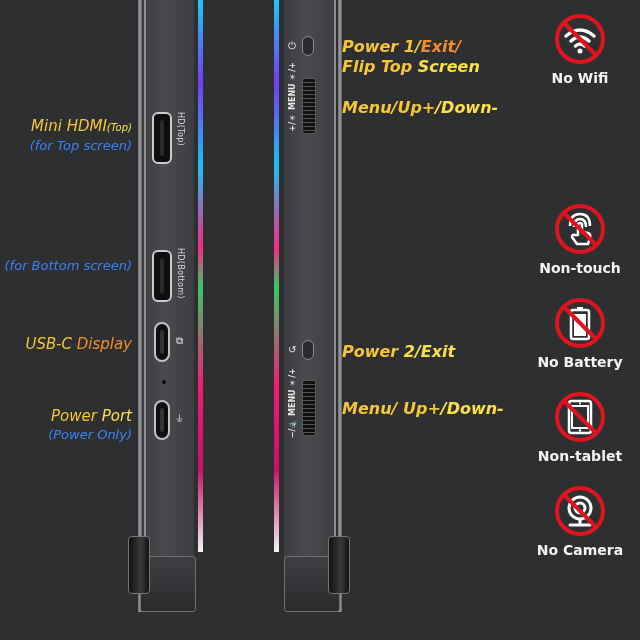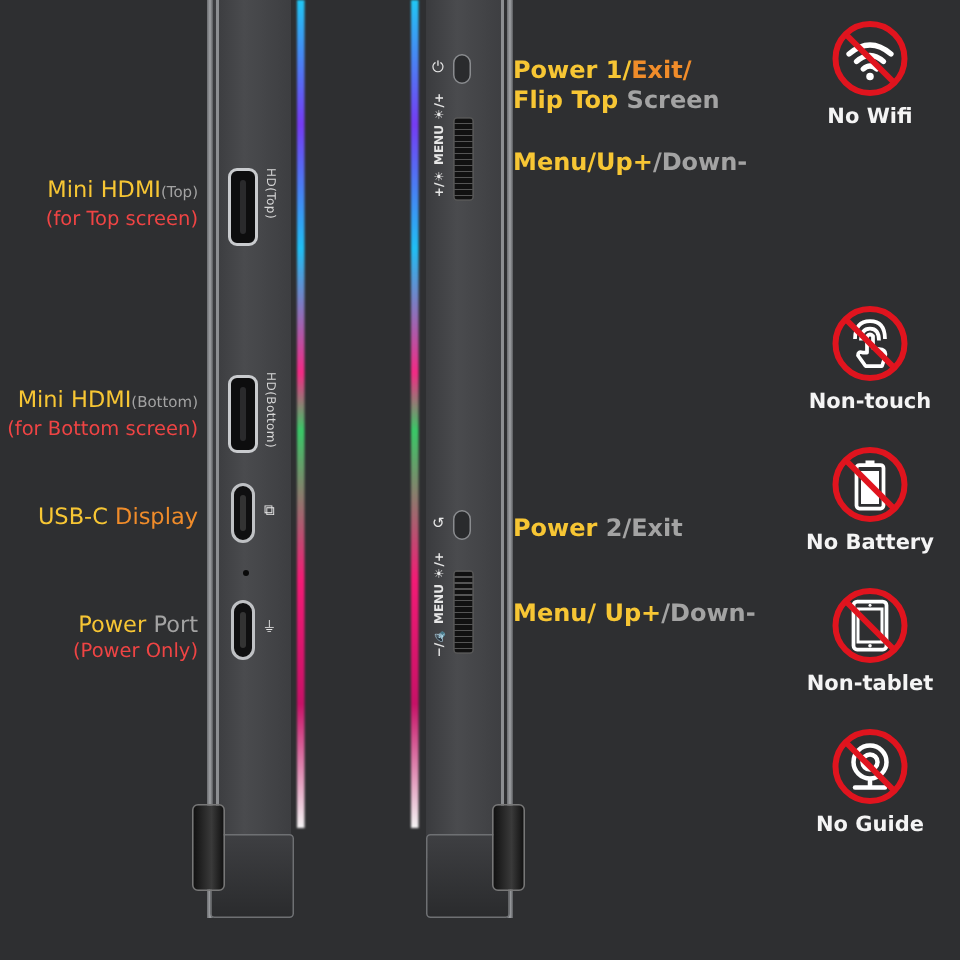--- a/index.html
+++ b/index.html
@@ -34,27 +34,27 @@
   .port-label { position: absolute; color: #d8d8d8; font-size: 8px; writing-mode: vertical-rl; white-space: nowrap; letter-spacing: 0.3px; }
   .port-glyph { position: absolute; color: #e6e6e6; font-size: 10px; line-height: 1; }
 
   
   .btn-round { position: absolute; width: 12px; height: 20px; border: 1.5px solid #8a8c8f; border-radius: 6px; background: #2a2b2d; }
   .rocker { position: absolute; width: 14px; height: 56px; border-radius: 3px; background: repeating-linear-gradient(180deg,#111 0 3px,#555 3px 4px); border: 1px solid #555; }
   .rocker-label { position: absolute; color: #e6e6e6; font-size: 8px; font-weight: bold; writing-mode: vertical-rl; transform: rotate(180deg); white-space: nowrap; }
   .btn-glyph { position: absolute; color: #e6e6e6; font-size: 10px; }
 
   
-  .callout { position: absolute; font-size: 15px; line-height: 19px; white-space: nowrap; }
+  .callout { position: absolute; font-size: 15px; line-height: 19px; white-space: nowrap; font-style: italic; }
   .callout.right-align { text-align: right; }
   .c-y { color: #f7c634; }
   .c-o { color: #f08c2a; }
-  .c-r { color: #a3a3a3; }
+  .c-r { color: #fde047; }
   .small { font-size: 10px; margin-top: 45px; }
-  .sub { color: #ef4444; font-size: 13px; line-height: 17px; }
+  .sub { color: #3b82f6; font-size: 13px; line-height: 17px; }
   .callout-bold { font-weight: bold; font-size: 16px; line-height: 20px; }
 
   
   .feature { position: absolute; left: 528px; width: 104px; text-align: center; }
   .feature .ring { position: relative; width: 54px; height: 54px; margin: 0 auto; }
   .feature .ring svg { width: 54px; height: 54px; display: block; }
   .feature .label { margin-top: 4px; color: #f4f4f4; font-size: 14px; font-weight: bold; white-space: nowrap; text-align: center; }
 
   
   .title { position: absolute; left: 362px; top: 582px; font-size: 31px; font-weight: bold; white-space: nowrap; letter-spacing: 0.2px; }
@@ -109,21 +109,20 @@
     <div class="foot" style="left:12px; width:56px;"></div>
   </div>
   <div class="knob" style="left:328px; top:536px;"></div>
 
   <div class="callout right-align" style="right:508px; top:117px;">
     <div><span class="c-y">Mini HDMI</span><span class="c-r small">(Top)</span></div>
     <div class="sub">(for Top screen)</div>
   </div>
 
   <div class="callout right-align" style="right:508px; top:257px;">
-    <div><span class="c-y">Mini HDMI</span><span class="c-r small">(Bottom)</span></div>
     <div class="sub">(for Bottom screen)</div>
   </div>
 
   <div class="callout right-align" style="right:508px; top:335px;margin-left:35px;">
     <span class="c-y">USB-C </span><span class="c-o">Display</span>
   </div>
 
   <div class="callout right-align" style="right:508px; top:407px;text-align:right;">
     <div><span class="c-y">Power </span><span class="c-r">Port</span></div>
     <div class="sub">(Power Only)</div>
@@ -205,17 +204,17 @@
     <div class="ring">
       <svg viewBox="0 0 54 54">
         <circle cx="27" cy="24" r="11" stroke="#fff" stroke-width="3" fill="none"></circle>
         <circle cx="27" cy="24" r="5" stroke="#fff" stroke-width="3" fill="none"></circle>
         <line x1="27" y1="35" x2="27" y2="40" stroke="#fff" stroke-width="3"></line>
         <line x1="17" y1="41" x2="37" y2="41" stroke="#fff" stroke-width="3" stroke-linecap="round"></line>
         <circle cx="27" cy="27" r="23" stroke="#e0141e" stroke-width="4" fill="none"></circle>
         <line x1="11" y1="11" x2="43" y2="43" stroke="#e0141e" stroke-width="4"></line>
       </svg>
     </div>
-    <div class="label">No Guide</div>
+    <div class="label">No Camera</div>
   </div>
 
 
 </div>
 
 </body></html>

